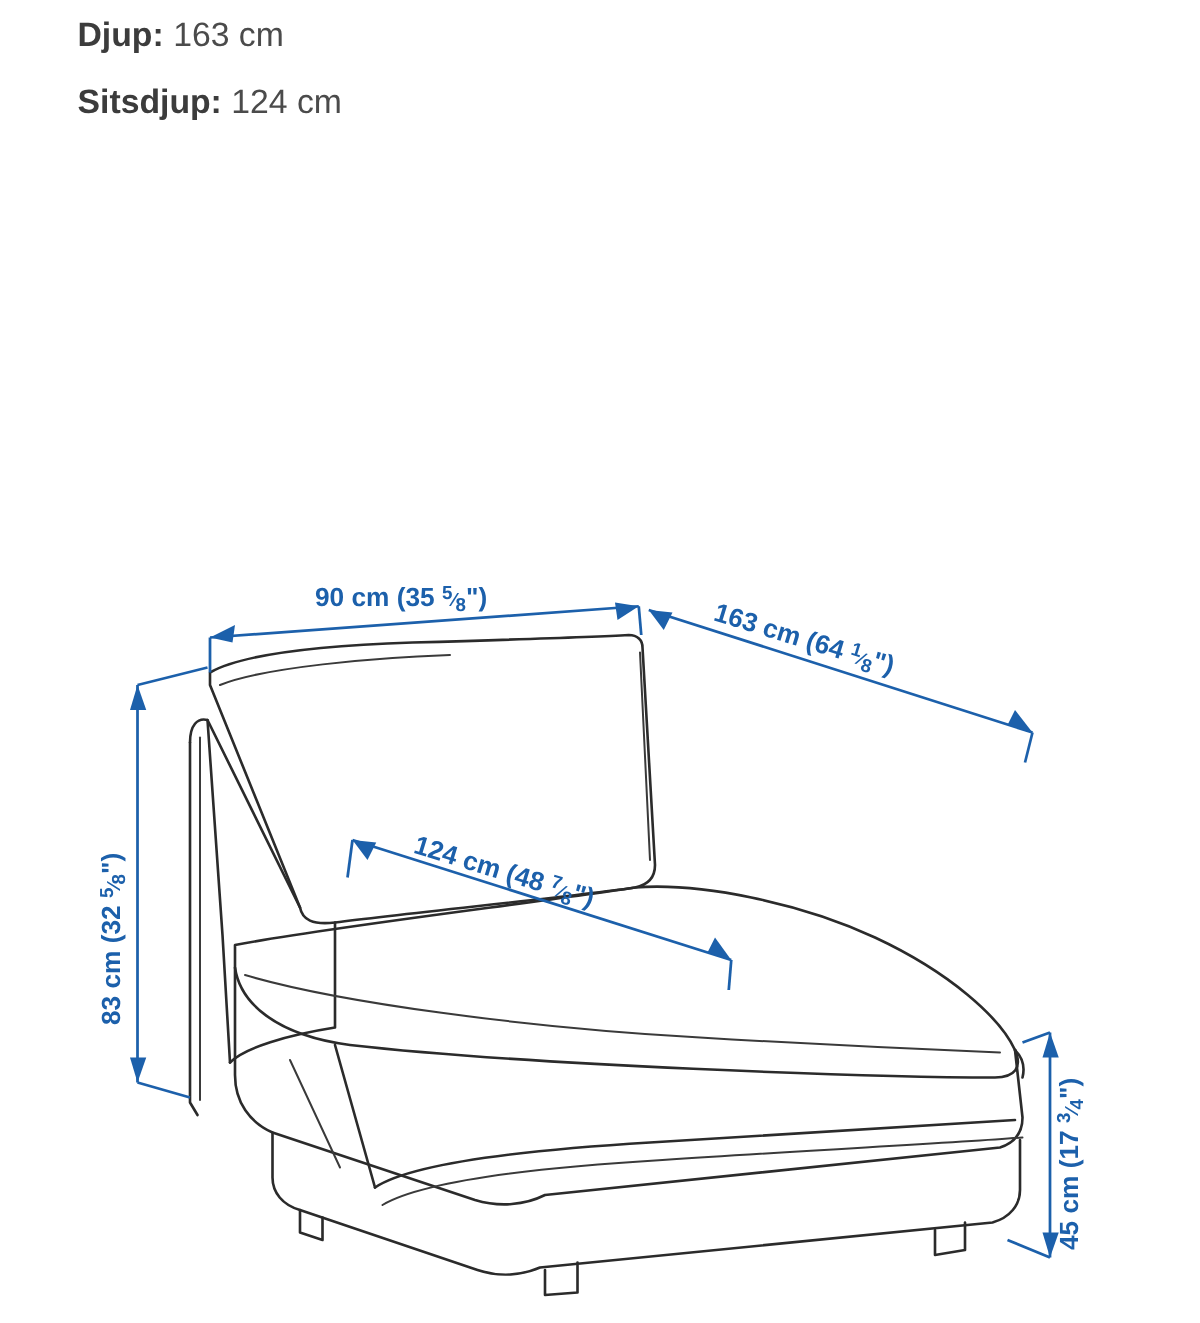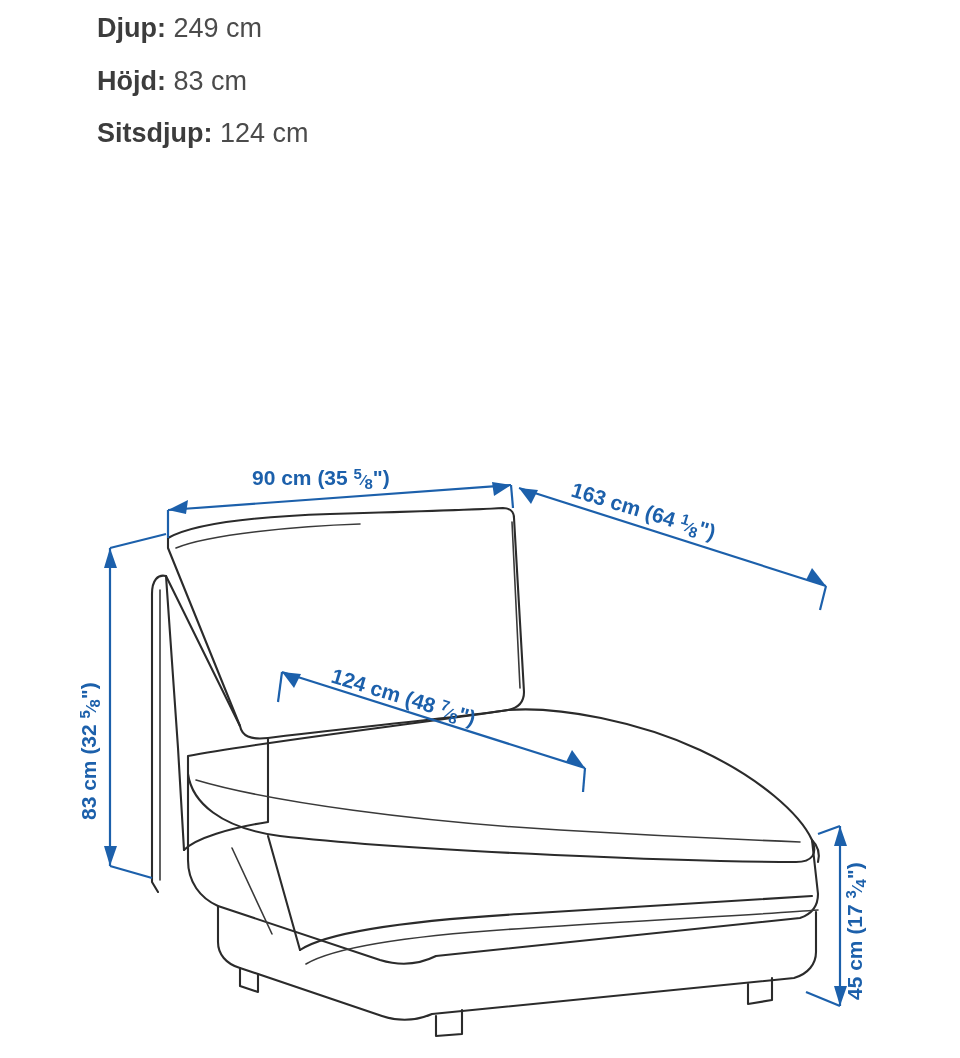--- a/index.html
+++ b/index.html
@@ -25,21 +25,20 @@
   }
   .spec-row {
     font-size: 27px;
     line-height: 1.95;
     color: #484848;
     white-space: nowrap;
   }
   .spec-label {
     font-weight: bold;
     color: #3c3c3c;
-    margin-left: 35px;
   }
   .spec-value {
     font-weight: normal;
     color: #4b4b4b;
   }
 
   
   .drawing {
     position: absolute;
     left: 0;
@@ -82,25 +81,21 @@
   .dim-text-small {
     font-size: 15px;
   }
 </style>
 </head>
 <body>
 
 <div class="spec-list">
   <div class="spec-row">
     <span class="spec-label">Djup:</span>
-    <span class="spec-value">249 cm</span>
-  </div>
-  <div class="spec-row">
-    <span class="spec-label">Höjd:</span>
-    <span class="spec-value">83 cm</span>
+    <span class="spec-value">163 cm</span>
   </div>
   <div class="spec-row">
     <span class="spec-label">Sitsdjup:</span>
     <span class="spec-value">124 cm</span>
   </div>
 </div>
 
 <div class="drawing">
 <svg width="960" height="628" viewBox="0 0 960 628">
 

